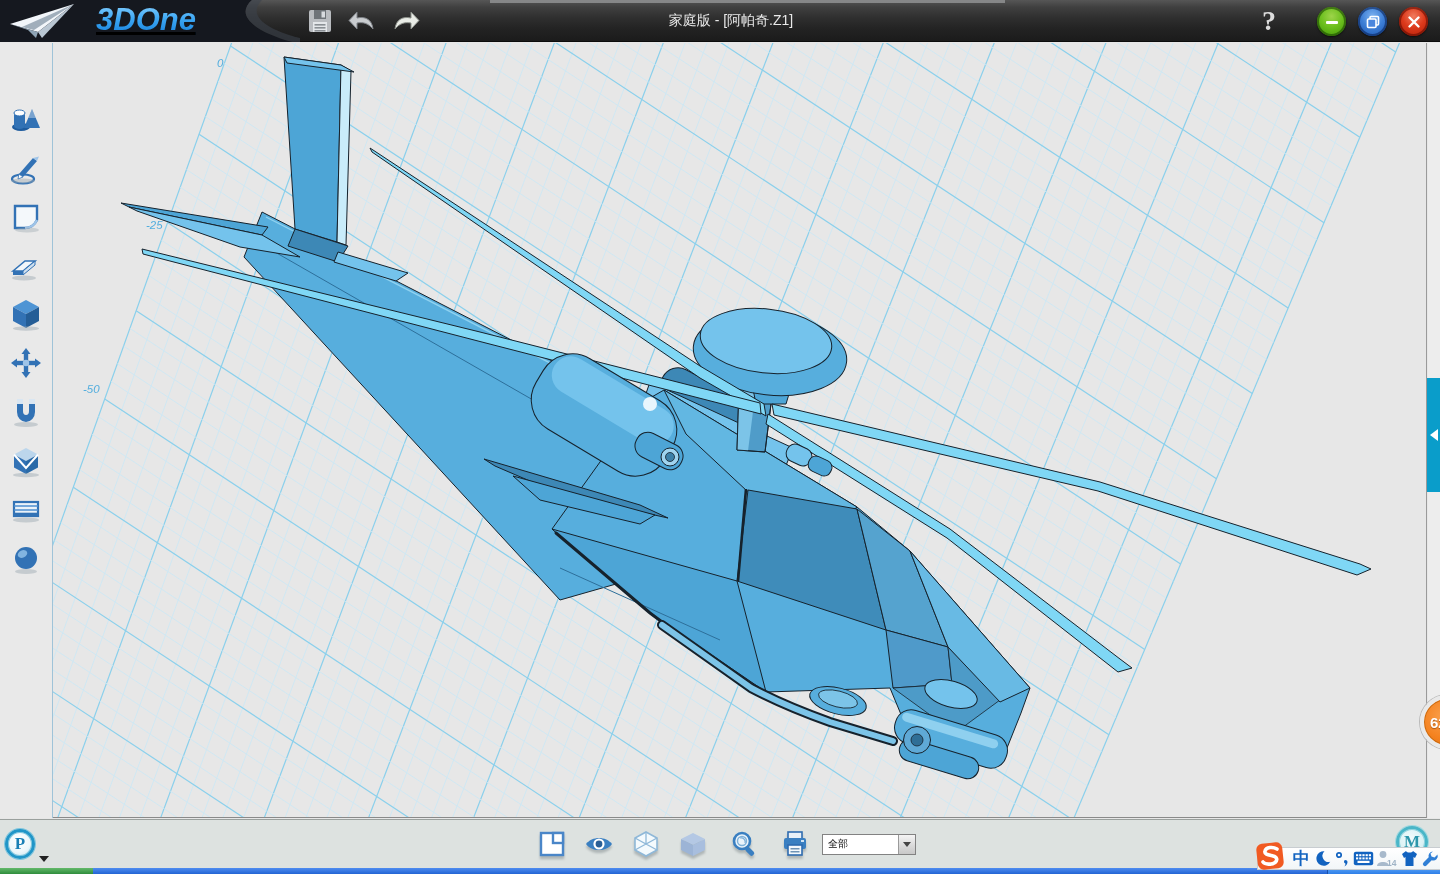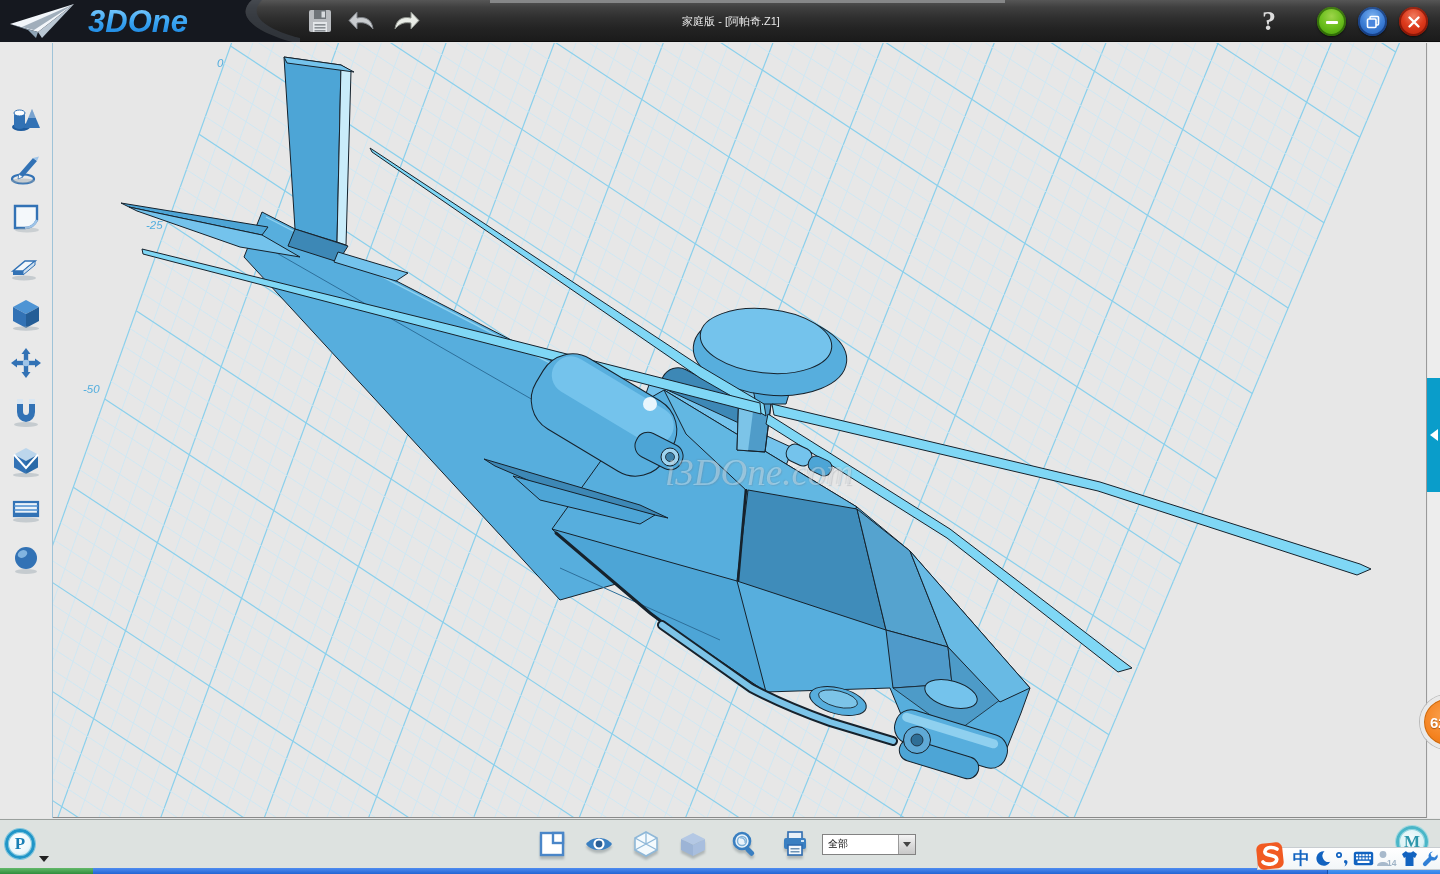--- a/index.html
+++ b/index.html
@@ -5,26 +5,26 @@
   * { margin:0; padding:0; box-sizing:border-box; }
   html,body { width:1440px; height:874px; overflow:hidden; font-family:"Liberation Sans", sans-serif; background:#e7e7e7; }
   #app { position:relative; width:1440px; height:874px; }
 
   
   #titlebar { position:absolute; left:0; top:0; width:1440px; height:42px;
     background:linear-gradient(180deg,#565656 0%,#3f3f3f 18%,#2e2e2e 45%,#232323 70%,#1b1b1b 100%);
     border-bottom:1px solid #0c0c0c; }
   #logo-zone { position:absolute; left:0; top:0; width:300px; height:42px; overflow:hidden; }
   #logo-swoosh { position:absolute; left:0; top:0; width:300px; height:42px; }
-  #brand { position:absolute; left:8px; top:2px; width:230px; height:38px; display:flex; align-items:flex-end; gap:8px; }
+  #brand { position:absolute; left:8px; top:2px; width:230px; height:38px; display:flex; align-items:flex-start; gap:16px;text-decoration:underline; }
   #brand-text { font-family:"Liberation Sans", sans-serif; font-style:italic; font-weight:bold; font-size:31px; letter-spacing:0px;
     background:linear-gradient(180deg,#8fd4ff 0%,#3fa9f5 45%,#0f7ad8 100%); -webkit-background-clip:text; background-clip:text; color:transparent;
     text-shadow:0 0 1px rgba(180,225,255,.0); }
   .tb-btn { position:absolute; top:4px; width:34px; height:34px; display:flex; align-items:center; justify-content:center; }
-  #title-text { position:absolute; left:calc(50% + 11px); top:50%; transform:translate(-50%,-50%); color:#e8e8e8; font-size:11px;
+  #title-text { position:absolute; left:calc(50% + 11px); top:50%; transform:translate(-50%,-50%); color:#e8e8e8; font-size:14px;
     font-family:"Liberation Sans", sans-serif; white-space:nowrap; }
   #help-q { position:absolute; left:1252px; top:2px; width:34px; height:38px; color:#dcdcdc; font-size:28px; font-weight:bold;
     display:flex; align-items:center; justify-content:center; font-family:"Liberation Serif", serif; }
   .winbtn { position:absolute; top:7px; width:29px; height:29px; border-radius:50%; display:flex; align-items:center; justify-content:center; }
   #btn-min  { left:1317px; background:radial-gradient(circle at 50% 32%, #9ed44a 0%, #6cbf1e 45%, #3f9604 100%); box-shadow:inset 0 0 0 2px rgba(20,60,0,.55), 0 1px 2px rgba(0,0,0,.6); }
   #btn-max  { left:1358px; background:radial-gradient(circle at 50% 32%, #7cb2ef 0%, #3e7fd6 45%, #1a55b0 100%); box-shadow:inset 0 0 0 2px rgba(8,30,80,.55), 0 1px 2px rgba(0,0,0,.6); }
   #btn-close{ left:1399px; background:radial-gradient(circle at 50% 32%, #f07a5e 0%, #dd3a1c 45%, #b01d06 100%); box-shadow:inset 0 0 0 2px rgba(90,10,0,.55), 0 1px 2px rgba(0,0,0,.6); }
 
   
   #left-toolbar { position:absolute; left:0; top:43px; width:53px; height:775px; background:#e9e9e9; border-right:1px solid #9fc3d8; }
@@ -434,21 +434,20 @@
           <rect x="900" y="726" width="100" height="9" rx="4.5" transform="rotate(17 950 731)" fill="#8fd0ef" stroke="none"></rect>
           <circle cx="917" cy="740" r="13.5" fill="#5fa9d6" stroke="#16222c" stroke-width="1"></circle>
           <circle cx="917" cy="740" r="6" fill="#2f6e96" stroke="#16222c" stroke-width="0.8"></circle>
           <path d="M556,533 L650,613 L751,688" fill="none" stroke="#16222c" stroke-width="3" stroke-linecap="round"></path>
           <path d="M662,625 L751,688 Q785,706 830,722 L893,741" fill="none" stroke="#16222c" stroke-width="10" stroke-linecap="round"></path>
           <path d="M662,625 L751,688 Q785,706 830,722 L893,741" fill="none" stroke="#7cc4e8" stroke-width="6" stroke-linecap="round"></path>
           <rect x="786" y="446" width="26" height="18" rx="8" transform="rotate(25 799 455)" fill="#74c3ec" stroke="#16222c" stroke-width="1"></rect>
           <rect x="808" y="458" width="24" height="16" rx="7" transform="rotate(25 820 466)" fill="#4da5d6" stroke="#16222c" stroke-width="1"></rect>
         </g>
       </svg>
-    <div id="watermark">i3DOne.com</div>
 
   </div>
 
   <div id="right-strip"></div>
   <div id="panel-tab">
       <div class="arr"></div>
     </div>
   <div id="badge62">62</div>
 
   <div id="bottom-bar">

